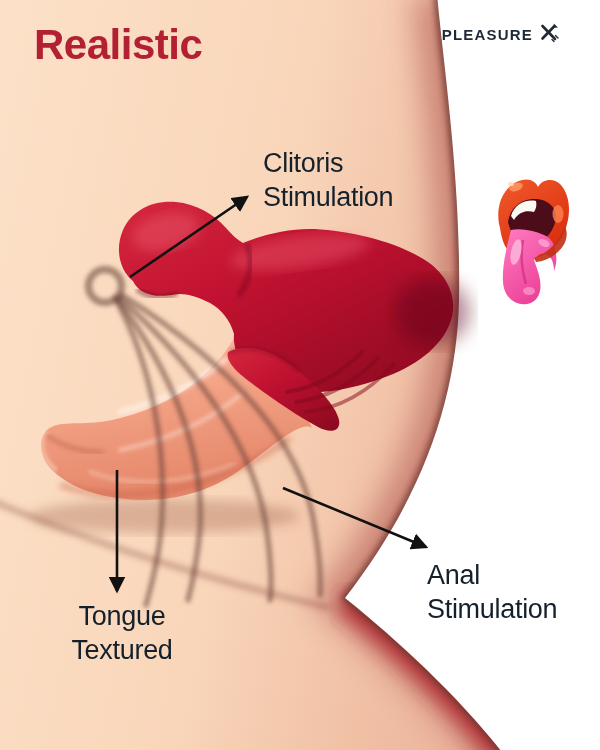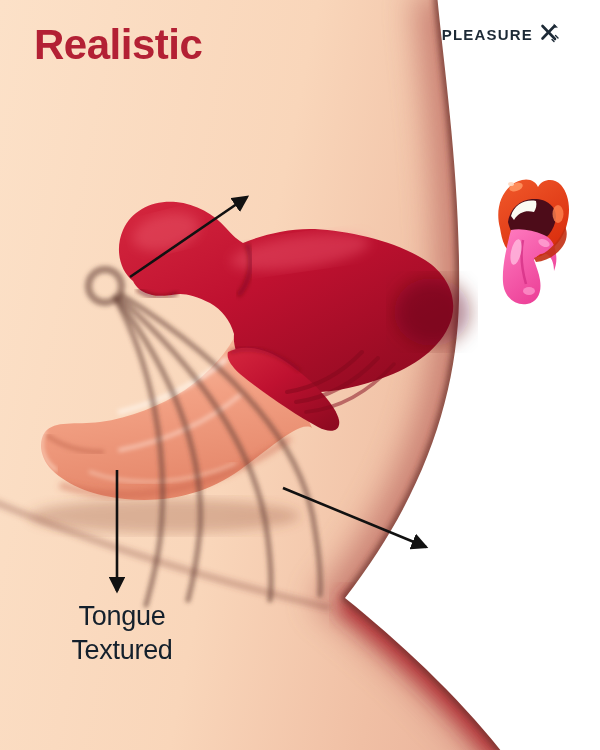--- a/index.html
+++ b/index.html
@@ -184,15 +184,17 @@
         <path d="M16.5,5 L4.5,17.5"></path>
       </g>
       <path d="M15.5,2.5 L20,6.5 L16.5,6.8 Z" fill="#1d2a36"></path>
       <g stroke="#1d2a36" stroke-width="1.4" stroke-linecap="round">
         <path d="M17.5,14.5 L20,17"></path>
         <path d="M14,18.5 L16,20.5"></path>
       </g>
     </svg>
   </div>
 
+  <div class="callout clitoris">Clitoris Stimulation</div>
+  <div class="callout anal">Anal Stimulation</div>
   <div class="callout tongue">Tongue Textured</div>
 
 </div>
 
 </body></html>

